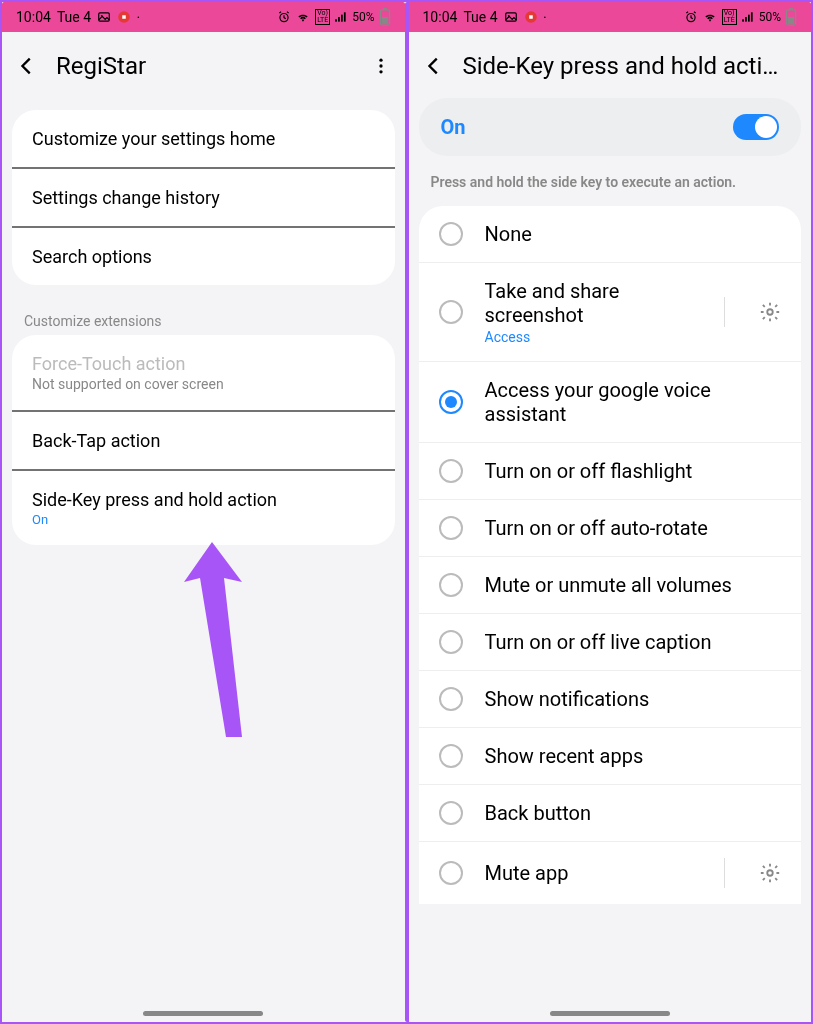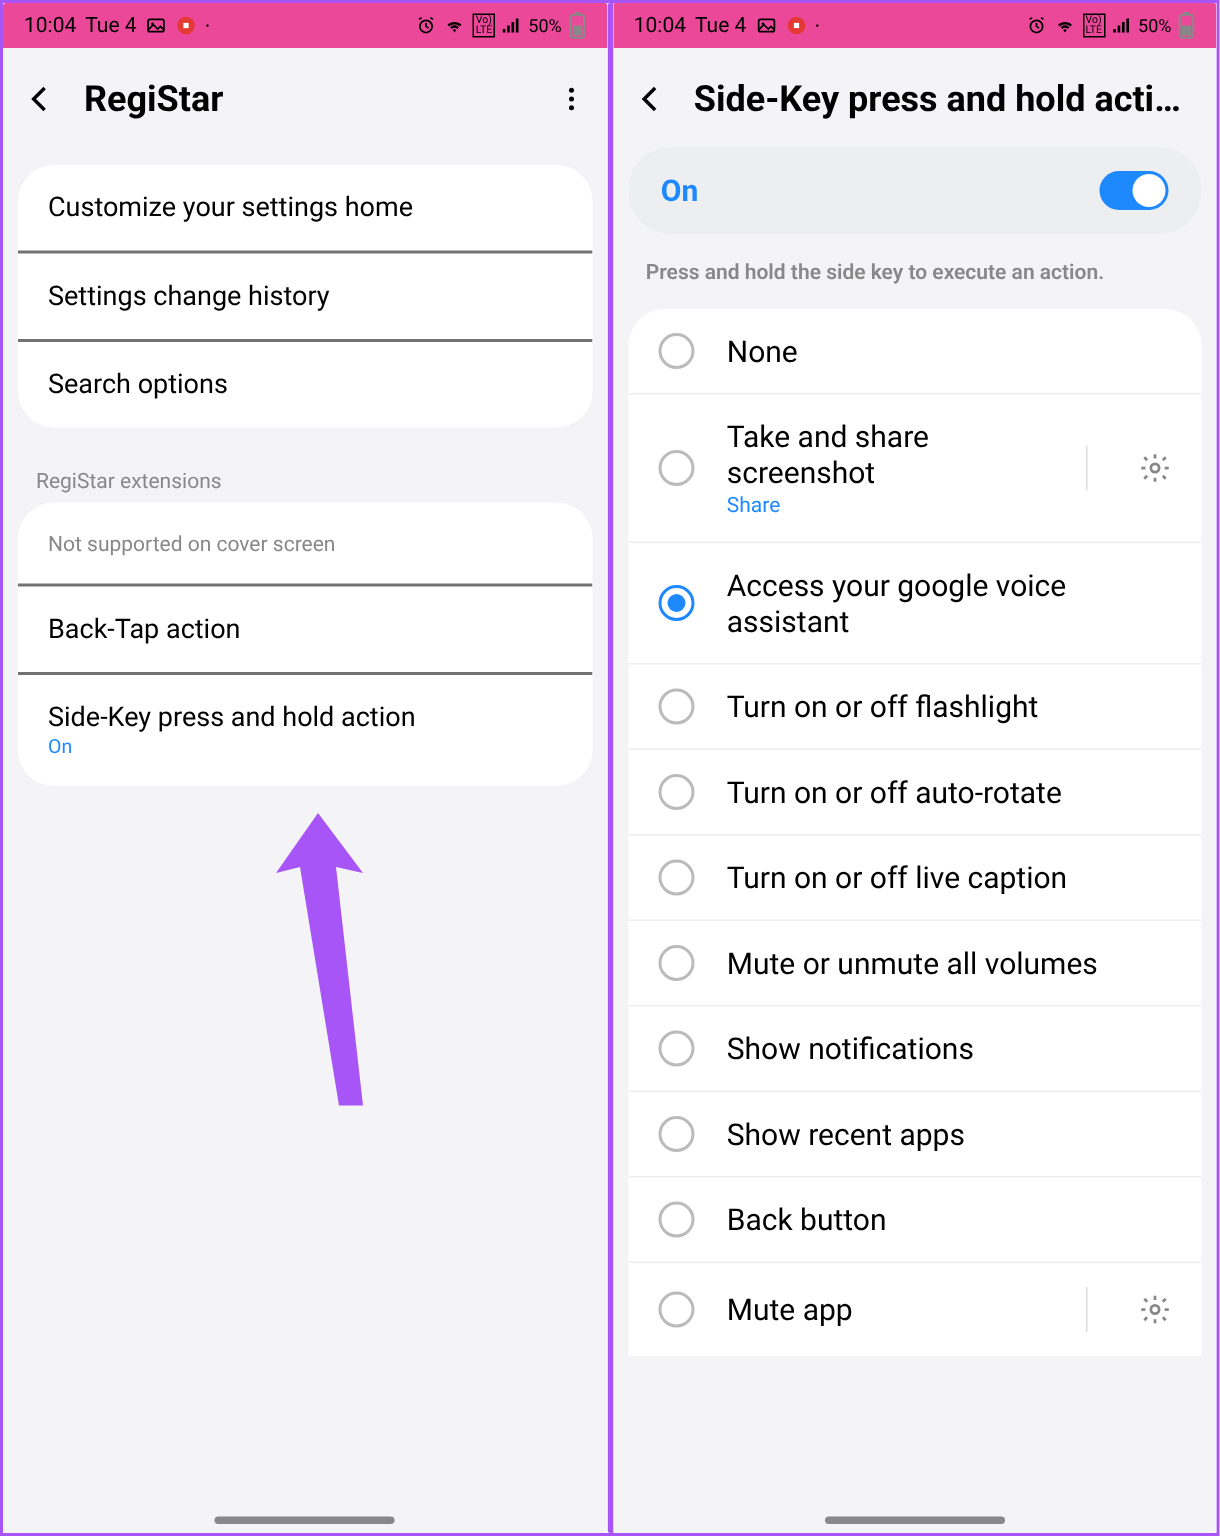--- a/index.html
+++ b/index.html
@@ -31,21 +31,21 @@
   .status-right { margin-left: auto; display: flex; align-items: center; gap: 4px; font-size: 12px; }
   .ico { display: inline-flex; align-items: center; justify-content: center; }
   .header {
     display: flex;
     align-items: center;
     padding: 20px 14px 30px 14px;
     gap: 18px;
   }
   .header-title {
     font-size: 24px;
-    font-weight: 700;
+    font-weight: 400;
     color: #000;
     flex: 1;
     white-space: nowrap;
     overflow: hidden;
     text-overflow: ellipsis;
   }
   .chev-back { width: 22px; height: 22px; }
   .more-dots { width: 20px; height: 20px; }
   .card {
     background: #fff;
@@ -192,24 +192,25 @@
           <circle cx="12" cy="19" r="2"></circle>
         </svg></span>
   </div>
 
   <div class="card">
     <div class="row"><span>Customize your settings home</span></div>
     <div class="row"><span>Settings change history</span></div>
     <div class="row"><span>Search options</span></div>
   </div>
 
-  <div class="section-label">RegiStar extensions</div>
+  <div class="section-label">Customize extensions</div>
 
   <div class="card">
     <div class="row row-disabled">
+      <div class="row-title">Force-Touch action</div>
       <div class="row-sub">Not supported on cover screen</div>
     </div>
     <div class="row"><span>Back-Tap action</span></div>
     <div class="row">
       <div>Side-Key press and hold action</div>
       <div class="row-sub-blue">On</div>
     </div>
   </div>
 
   <svg class="arrow-annotation" viewBox="0 0 80 200">
@@ -290,21 +291,21 @@
       <div class="radio-row">
         <div class="radio"></div>
         <div style="flex: 1 1 0%;">
           <div class="radio-label">None</div>
         </div>
       </div>
       <div class="radio-row">
         <div class="radio"></div>
         <div style="flex: 1 1 0%;">
           <div class="radio-label">Take and share screenshot</div>
-          <div class="radio-sub">Share</div>
+          <div class="radio-sub">Access</div>
         </div>
         <div class="sep-v"></div>
         <span class="gear"><svg width="22" height="22" viewBox="0 0 24 24" fill="none" stroke="#888" stroke-width="2">
             <circle cx="12" cy="12" r="3"></circle>
             <path d="M12 2 L12 5 M12 19 L12 22 M4.2 4.2 L6.3 6.3 M17.7 17.7 L19.8 19.8 M2 12 L5 12 M19 12 L22 12 M4.2 19.8 L6.3 17.7 M17.7 6.3 L19.8 4.2"></path>
           </svg></span>
       </div>
       <div class="radio-row">
         <div class="radio checked"></div>
         <div style="flex: 1 1 0%;">
@@ -319,27 +320,27 @@
       </div>
       <div class="radio-row">
         <div class="radio"></div>
         <div style="flex: 1 1 0%;">
           <div class="radio-label">Turn on or off auto-rotate</div>
         </div>
       </div>
       <div class="radio-row">
         <div class="radio"></div>
         <div style="flex: 1 1 0%;">
+          <div class="radio-label">Mute or unmute all volumes</div>
+        </div>
+      </div>
+      <div class="radio-row">
+        <div class="radio"></div>
+        <div style="flex: 1 1 0%;">
           <div class="radio-label">Turn on or off live caption</div>
-        </div>
-      </div>
-      <div class="radio-row">
-        <div class="radio"></div>
-        <div style="flex: 1 1 0%;">
-          <div class="radio-label">Mute or unmute all volumes</div>
         </div>
       </div>
       <div class="radio-row">
         <div class="radio"></div>
         <div style="flex: 1 1 0%;">
           <div class="radio-label">Show notifications</div>
         </div>
       </div>
       <div class="radio-row">
         <div class="radio"></div>

